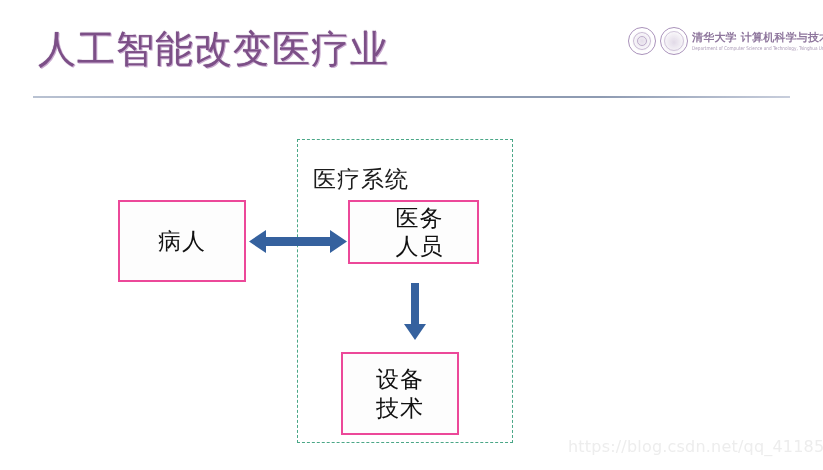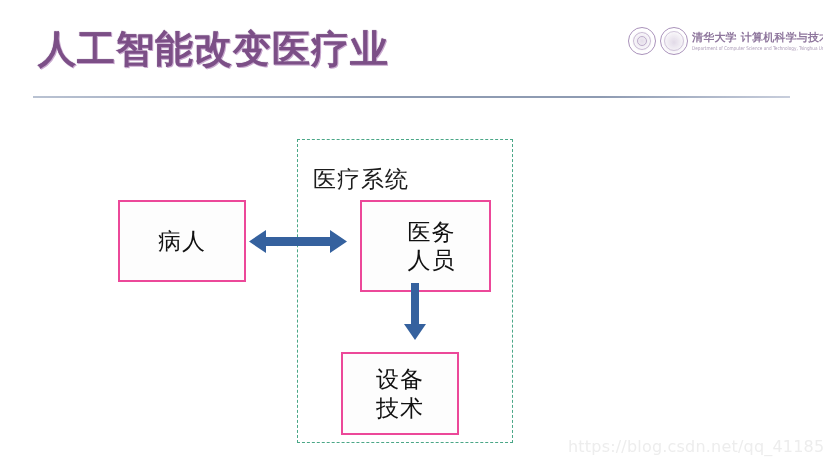--- a/index.html
+++ b/index.html
@@ -18,21 +18,21 @@
     background: #ffffff;
     overflow: hidden;
   }
 
   
   .slide-title {
     position: absolute;
     left: 38px;
     top: 29px;
     font-size: 38px;
-    font-weight: 700;
+    font-weight: 400;
     letter-spacing: 1px;
     color: #7c4f87;
     text-shadow: 1px 1px 0 #c9a9cf, 0 0 1px #6d4479;
     white-space: nowrap;
     line-height: 1.1;
   }
 
   .title-rule {
     position: absolute;
     left: 33px;
@@ -161,24 +161,24 @@
     letter-spacing: 1px;
   }
 
   #node-patient {
     left: 118px;
     top: 200px;
     width: 128px;
     height: 82px;
   }
   #node-staff {
-    left: 360px;
+    left: 348px;
     top: 200px;
     width: 131px;
-    height: 92px;
+    height: 64px;
     padding-left: 12px;
   }
   #node-equipment {
     left: 341px;
     top: 352px;
     width: 118px;
     height: 83px;
   }
 
   .node .node-label {

